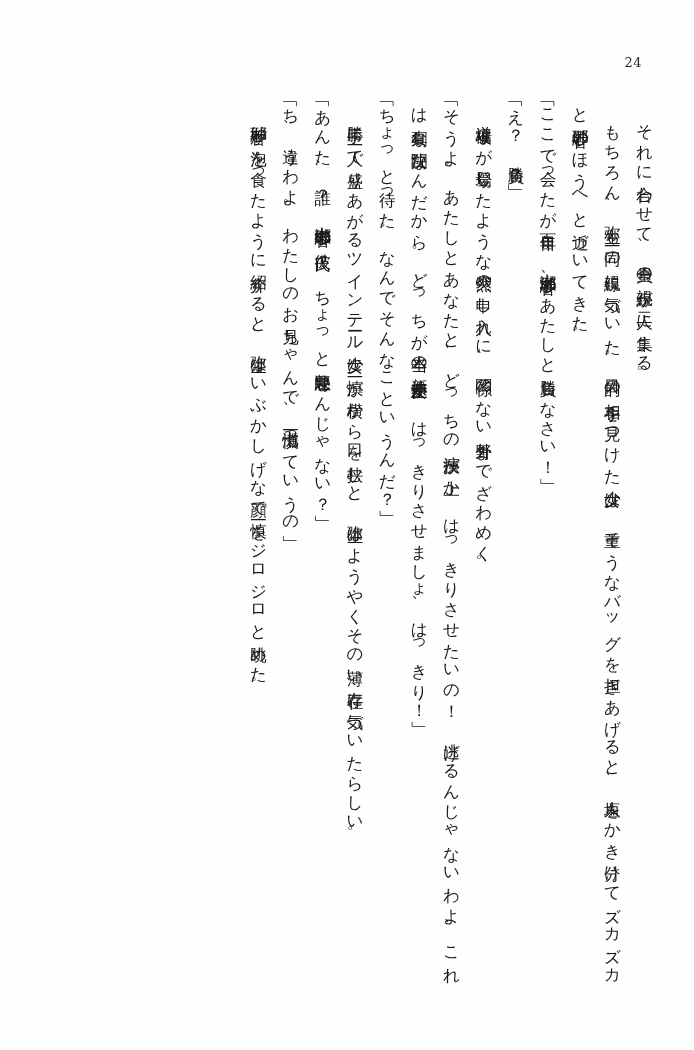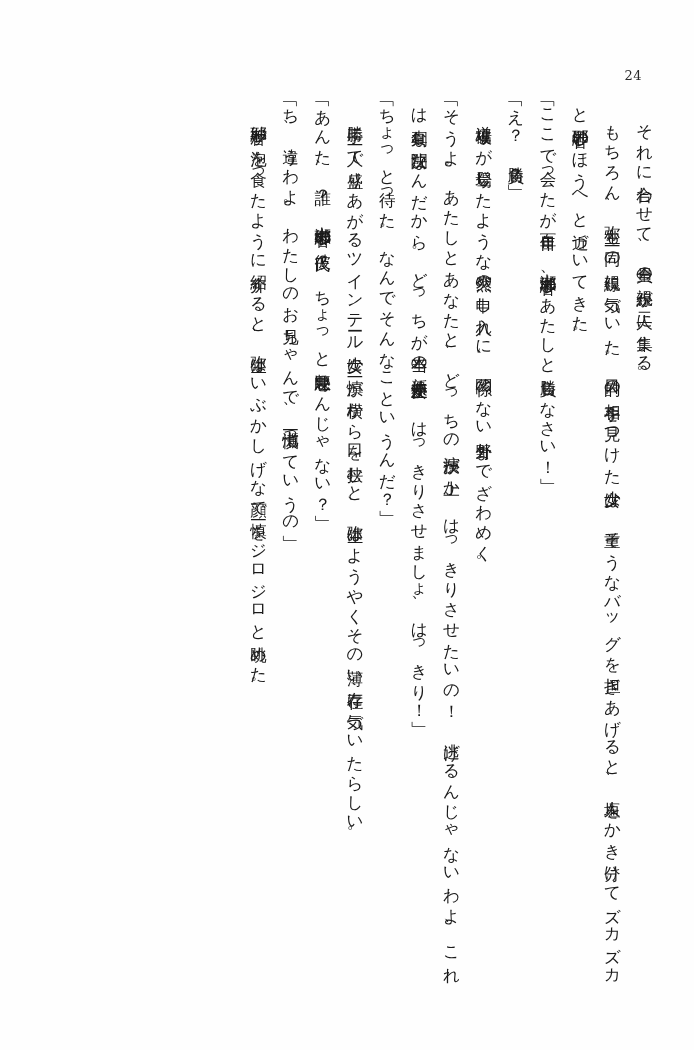--- a/index.html
+++ b/index.html
@@ -19,21 +19,21 @@
     position: absolute;
     left: 0;
     top: 0;
     width: 694px;
     height: 1050px;
     background: #fefefe;
   }
   .page-number {
     position: absolute;
     right: 52px;
-    top: 68px;
+    top: 55px;
     font-size: 13px;
     font-family: "DejaVu Serif", "Liberation Serif", serif;
     color: #2a2a2a;
     letter-spacing: 0.5px;
   }
   .text-body {
     position: absolute;
     top: 96px;
     left: 40px;
     right: 34px;

